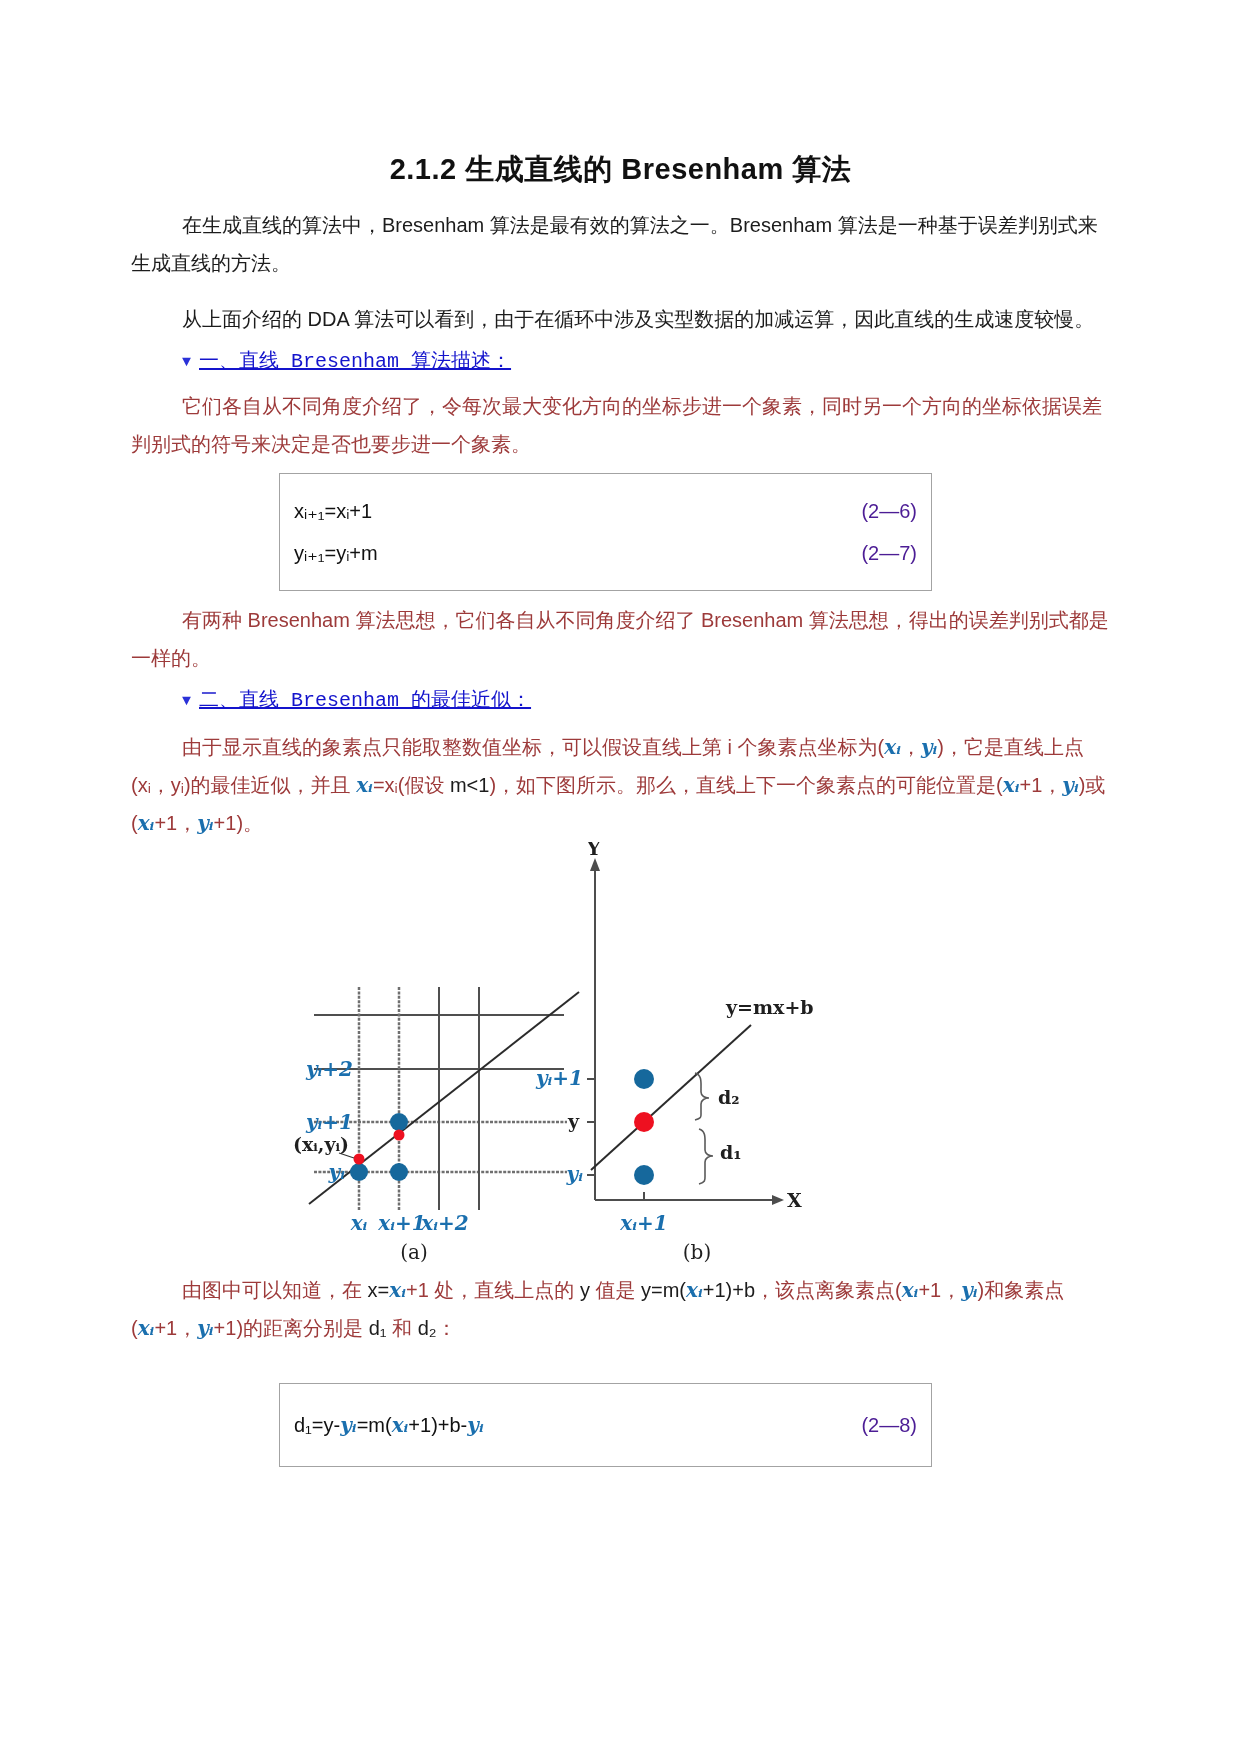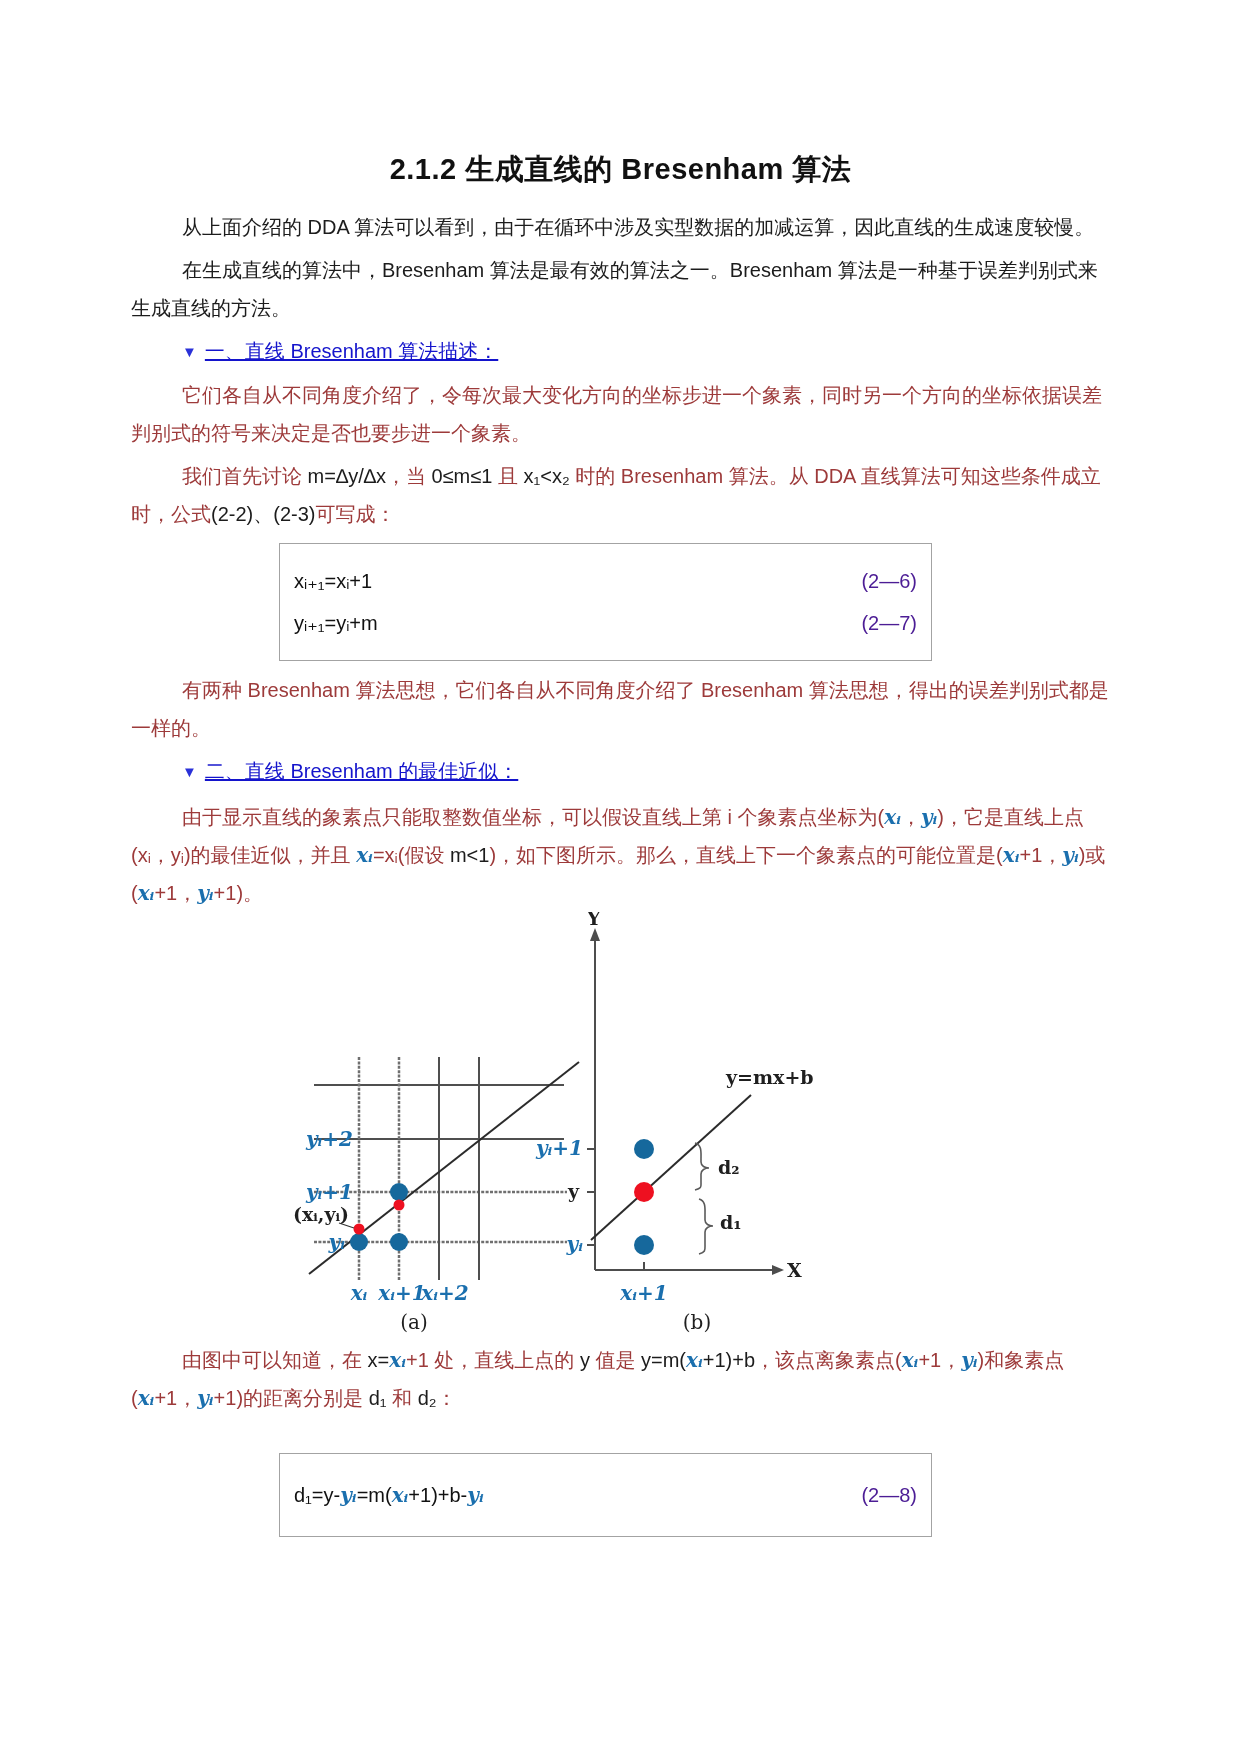--- a/index.html
+++ b/index.html
@@ -46,20 +46,21 @@
     font-family:"DejaVu Serif","Liberation Serif",serif;
     font-style:italic;
     font-weight:700;
   }
   .link-line{
     margin:5px 0 0 0;
     padding-left:51px;
     line-height:38px;
     font-size:20px;
     cursor:pointer;
+    font-family:Liberation Mono, monospace;
   }
   .tri{
     display:inline-block;
     color:#2a31d8;
     font-size:15px;
     margin-right:8px;
     vertical-align:1px;
   }
   .link-label{
     color:var(--link-blue);
@@ -109,31 +110,30 @@
   .svg-black{font:600 19px "DejaVu Serif","Liberation Serif",serif;fill:#1f1f1f;}
   .svg-cap{font:20px "DejaVu Serif","Liberation Serif",serif;fill:#1f1f1f;}
 </style>
 </head>
 <body>
 
 <div class="page">
 
   <h1 class="title">2.1.2 生成直线的 Bresenham 算法</h1>
 
+  <p class="p black"><span>在生成直线的算法中，Bresenham 算法是最有效的算法之一。Bresenham 算法是一种基于误差判别式来生成直线的方法。</span></p>
+
   <p class="p black first"><span>从上面介绍的 DDA 算法可以看到，由于在循环中涉及实型数据的加减运算，因此直线的生成速度较慢。</span></p>
-
-  <p class="p black"><span>在生成直线的算法中，Bresenham 算法是最有效的算法之一。Bresenham 算法是一种基于误差判别式来生成直线的方法。</span></p>
 
   <div class="link-line">
     <span class="tri">▼</span><span class="link-label">一、直线 Bresenham 算法描述：</span>
   </div>
 
   <p class="p red"><span>它们各自从不同角度介绍了，令每次最大变化方向的坐标步进一个象素，同时另一个方向的坐标依据误差判别式的符号来决定是否也要步进一个象素。</span></p>
 
-  <p class="p red"><span>我们首先讨论 </span><span class="r-k">m=∆y/∆x</span><span>，当 </span><span class="r-k">0≤m≤1</span><span> 且 </span><span class="r-k">x₁&lt;x₂</span><span> 时的 Bresenham 算法。从 DDA 直线算法可知这些条件成立时，公式</span><span class="r-k">(2-2)、(2-3)</span><span>可写成：</span></p>
 
   <div class="formula-box box1">
     <div class="frow">
       <span class="feq"><span>xᵢ₊₁=xᵢ+1</span></span>
       <span class="fnum">(2—6)</span>
     </div>
     <div class="frow">
       <span class="feq"><span>yᵢ₊₁=yᵢ+m</span></span>
       <span class="fnum">(2—7)</span>
     </div>

